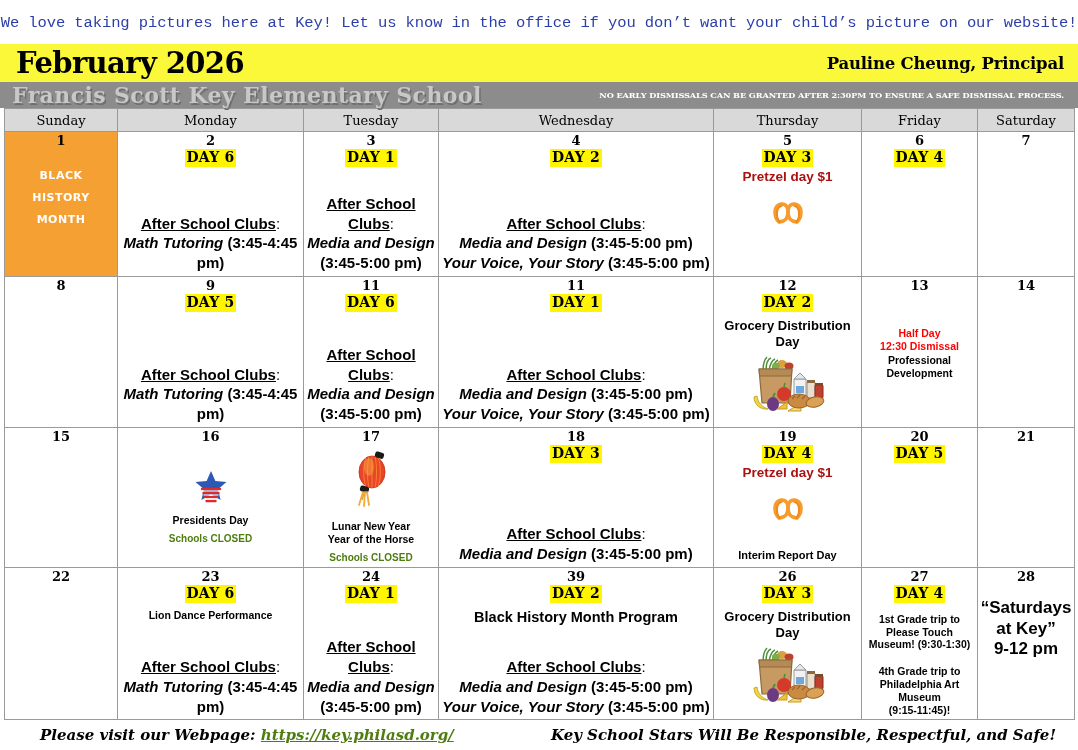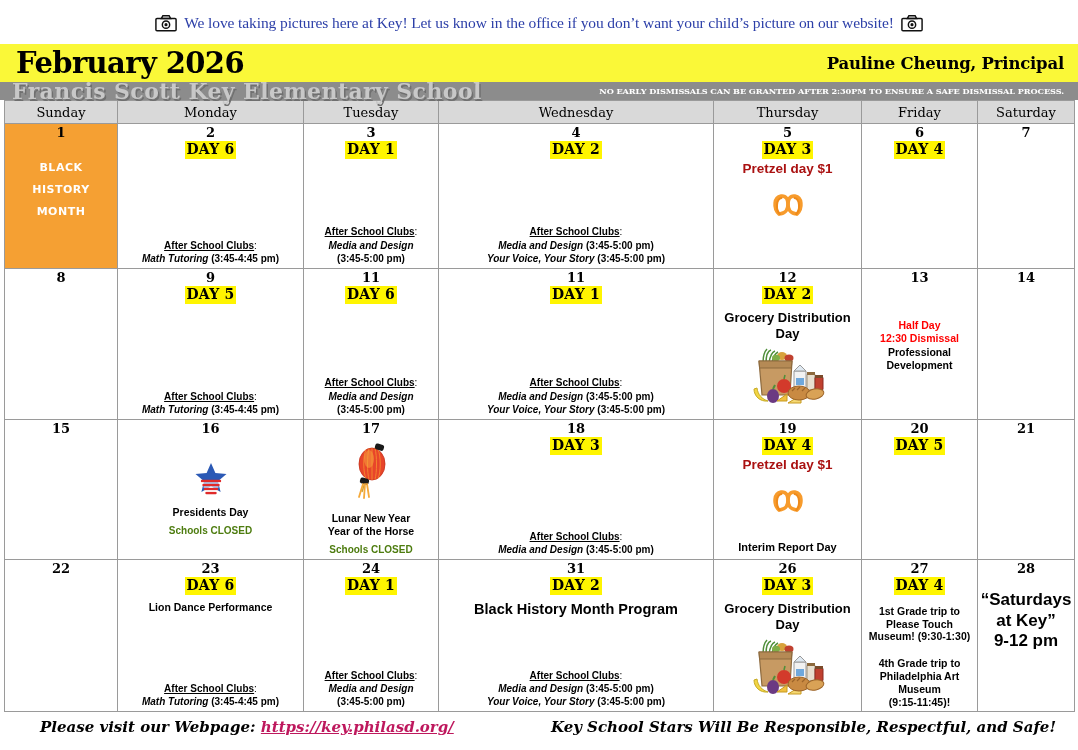--- a/index.html
+++ b/index.html
@@ -21,21 +21,21 @@
     display: flex;
     align-items: center;
     justify-content: center;
     gap: 7px;
     padding-top: 2px;
     box-sizing: border-box;
   }
   .photo-notice .notice-text {
     color: #2c3fa8;
     font-size: 15.5px;
-    font-family: Liberation Serif, serif;
+    font-family: Liberation Mono, monospace;
     letter-spacing: -0.1px;
     white-space: nowrap;
   }
   .cam {
     width: 22px;
     height: 18px;
     flex: 0 0 auto;
     display: block;
   }
 
@@ -61,21 +61,21 @@
     font-family: "DejaVu Serif", serif;
     font-weight: bold;
     font-size: 16.5px;
     color: #000;
     letter-spacing: -0.2px;
   }
 
   
   .school-bar {
     background: #8C8C8C;
-    height: 18px;
+    height: 26px;
     display: flex;
     align-items: center;
     justify-content: space-between;
     padding: 0 10px 0 12px;
     box-sizing: border-box;
   }
   .school-name {
     font-family: "DejaVu Serif", serif;
     font-weight: bold;
     font-size: 22px;
@@ -186,21 +186,21 @@
     text-align: center;
     line-height: 1.2;
   }
 
   
   .clubs {
     width: 100%;
     text-align: center;
     margin-top: auto;
     font-family: "Liberation Sans", sans-serif;
-    font-size: 10px;
+    font-size: 15px;
     color: #000;
     line-height: 1.32;
   }
   .clubs .clubs-head {
     font-weight: bold;
     text-decoration: underline;
   }
   .clubs .club-line {
     font-weight: bold;
   }
@@ -236,21 +236,21 @@
     box-sizing: border-box;
   }
   .footer-left, .footer-right {
     font-family: "DejaVu Serif", serif;
     font-weight: bold;
     font-style: italic;
     font-size: 15px;
     color: #000;
   }
   .footer-link {
-    color: #be185d;
+    color: #4d7c0f;
     text-decoration: underline;
   }
 </style>
 </head>
 <body>
 
 <div class="photo-notice">
   <svg class="cam" viewBox="0 0 24 19">
     <rect x="1" y="4.5" width="22" height="13.5" rx="1.2" fill="none" stroke="#111" stroke-width="1.6"></rect>
     <path d="M7 4.5 L8.6 1.6 L15.4 1.6 L17 4.5 Z" fill="none" stroke="#111" stroke-width="1.6"></path>
@@ -591,21 +591,21 @@
             <div class="daynum">24</div>
             <div class="daytag">DAY 1</div>
             <div class="clubs">
               <div><span class="clubs-head">After School Clubs</span><span>:</span></div>
               <div class="club-line"><span class="cname">Media and Design</span><br><span>(3:45-5:00 pm)</span></div>
             </div>
           </div>
         </td>
         <td style="height: 151px;">
           <div class="cell">
-            <div class="daynum">31</div>
+            <div class="daynum">39</div>
             <div class="daytag">DAY 2</div>
             <div class="special program">Black History Month Program</div>
             <div class="clubs">
               <div><span class="clubs-head">After School Clubs</span><span>:</span></div>
               <div class="club-line"><span class="cname">Media and Design</span> <span>(3:45-5:00 pm)</span></div>
               <div class="club-line"><span class="cname">Your Voice, Your Story</span> <span>(3:45-5:00 pm)</span></div>
             </div>
           </div>
         </td>
         <td style="height: 151px;">

